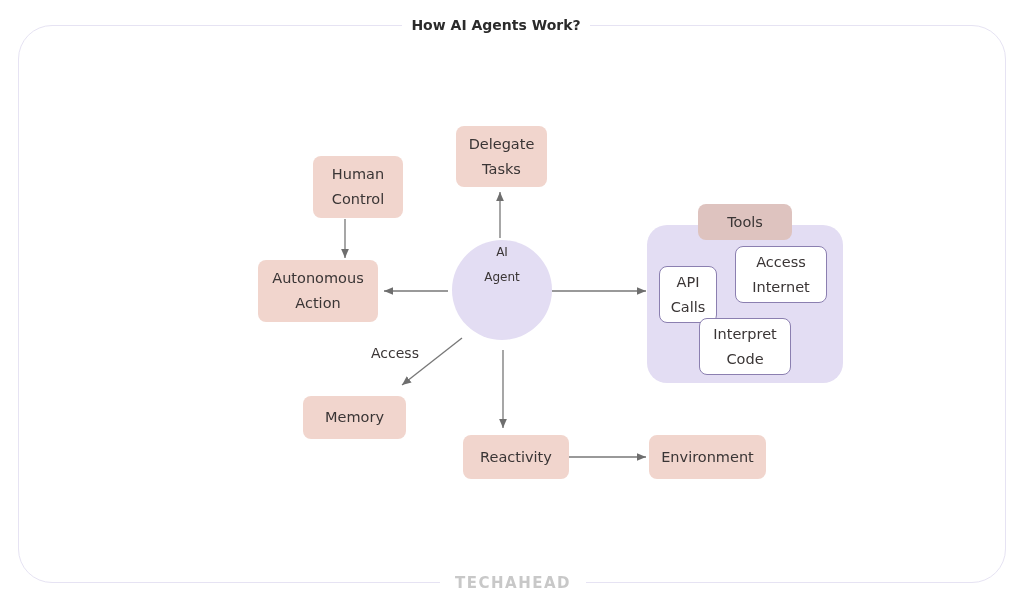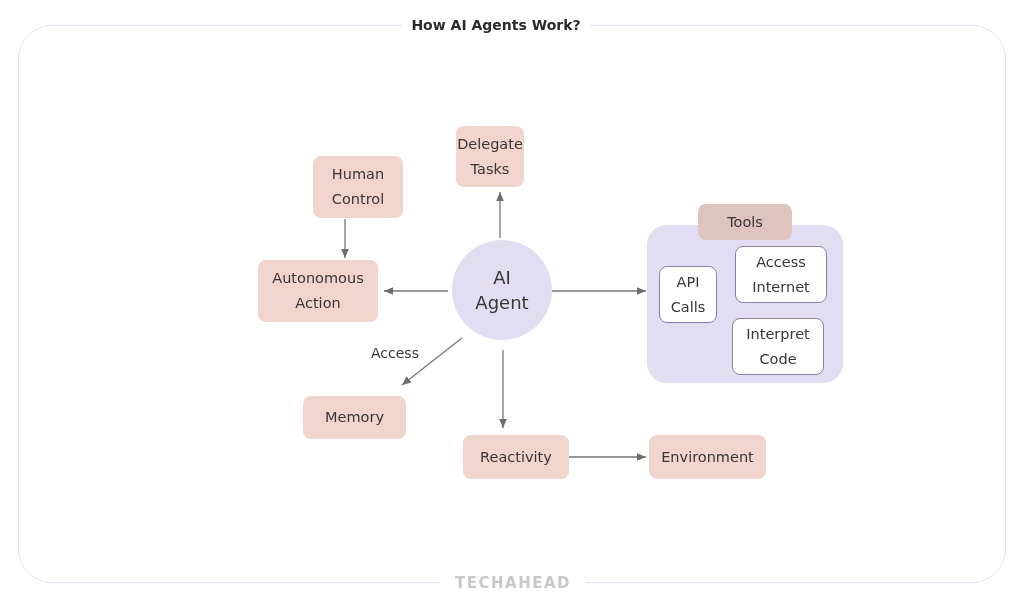--- a/index.html
+++ b/index.html
@@ -7,22 +7,22 @@
          font-family:"DejaVu Sans", sans-serif; color:#3a3535; }
   .frame { position:absolute; left:18px; top:25px; width:988px; height:558px;
            border:1.5px solid #e6e3f3; border-radius:34px; box-sizing:border-box; }
   .title { position:absolute; left:402px; top:14px; width:188px; height:22px; background:#fff;
            text-align:center; font-weight:bold; font-size:14px; color:#2b2b2b; line-height:22px; }
   .brand { position:absolute; left:440px; top:572px; width:146px; height:22px; background:#fff;
            text-align:center; font-weight:bold; font-size:15px; letter-spacing:1.5px; color:#c8c8c8; line-height:22px; }
   .node { position:absolute; background:#f1d5cd; border-radius:8px; display:flex; align-items:center;
           justify-content:center; text-align:center; font-size:14.5px; line-height:25px; color:#3a3535; }
   .circle { position:absolute; left:452px; top:240px; width:100px; height:100px; border-radius:50%;
-            background:#e3ddf3; display:flex; align-items:center; justify-content:center; text-align:center;
-            font-size:18px; line-height:25px; }
+            background:#e3ddf3; display:flex; align-items:flex-start; justify-content:center; text-align:center;
+            font-size:12px; line-height:25px; }
   .tools-bg { position:absolute; left:647px; top:225px; width:196px; height:158px; background:#e3ddf3; border-radius:20px; }
   .tools-tab { position:absolute; left:698px; top:204px; width:94px; height:36px; background:#dec3bf; border-radius:8px;
                display:flex; align-items:center; justify-content:center; font-size:14.5px; }
   .tool { position:absolute; background:#fff; border:1.5px solid #8b7fb0; border-radius:8px; box-sizing:border-box;
           display:flex; align-items:center; justify-content:center; text-align:center; font-size:14.5px; line-height:25px; }
   .label { position:absolute; font-size:14px; color:#3a3535; }
   svg.arrows { position:absolute; left:0; top:0; }
 </style>
 </head>
 <body>
@@ -39,21 +39,21 @@
   </defs>
   <line x1="500" y1="238" x2="500" y2="192" stroke="#777" stroke-width="1.3" marker-end="url(#ah)"></line>
   <line x1="345" y1="219" x2="345" y2="258" stroke="#777" stroke-width="1.3" marker-end="url(#ah)"></line>
   <line x1="448" y1="291" x2="384" y2="291" stroke="#777" stroke-width="1.3" marker-end="url(#ah)"></line>
   <line x1="552" y1="291" x2="646" y2="291" stroke="#777" stroke-width="1.3" marker-end="url(#ah)"></line>
   <line x1="462" y1="338" x2="402" y2="385" stroke="#777" stroke-width="1.3" marker-end="url(#ah)"></line>
   <line x1="503" y1="350" x2="503" y2="428" stroke="#777" stroke-width="1.3" marker-end="url(#ah)"></line>
   <line x1="563" y1="457" x2="646" y2="457" stroke="#777" stroke-width="1.3" marker-end="url(#ah)"></line>
 </svg>
 
-<div class="node" style="left:456px;top:126px;width:68px;height:61px;">
+<div class="node" style="left:456px;top:126px;width:91px;height:61px;">
   <div><span>Delegate</span><br><span>Tasks</span></div>
 </div>
 <div class="node" style="left:313px;top:156px;width:90px;height:62px;">
   <div><span>Human</span><br><span>Control</span></div>
 </div>
 <div class="node" style="left:258px;top:260px;width:120px;height:62px;">
   <div><span>Autonomous</span><br><span>Action</span></div>
 </div>
 <div class="node" style="left:303px;top:396px;width:103px;height:43px;">Memory</div>
 <div class="node" style="left:463px;top:435px;width:106px;height:44px;">Reactivity</div>
@@ -66,15 +66,15 @@
 </div>
 
 <div class="tools-bg"></div>
 <div class="tools-tab">Tools</div>
 <div class="tool" style="left:659px;top:246px;width:58px;height:57px;margin-top:20px;">
   <div><span>API</span><br><span>Calls</span></div>
 </div>
 <div class="tool" style="left:735px;top:246px;width:92px;height:57px;">
   <div><span>Access</span><br><span>Internet</span></div>
 </div>
-<div class="tool" style="left:732px;top:318px;width:92px;height:57px;">
+<div class="tool" style="left:699px;top:318px;width:92px;height:57px;">
   <div><span>Interpret</span><br><span>Code</span></div>
 </div>
 
 </body></html>

